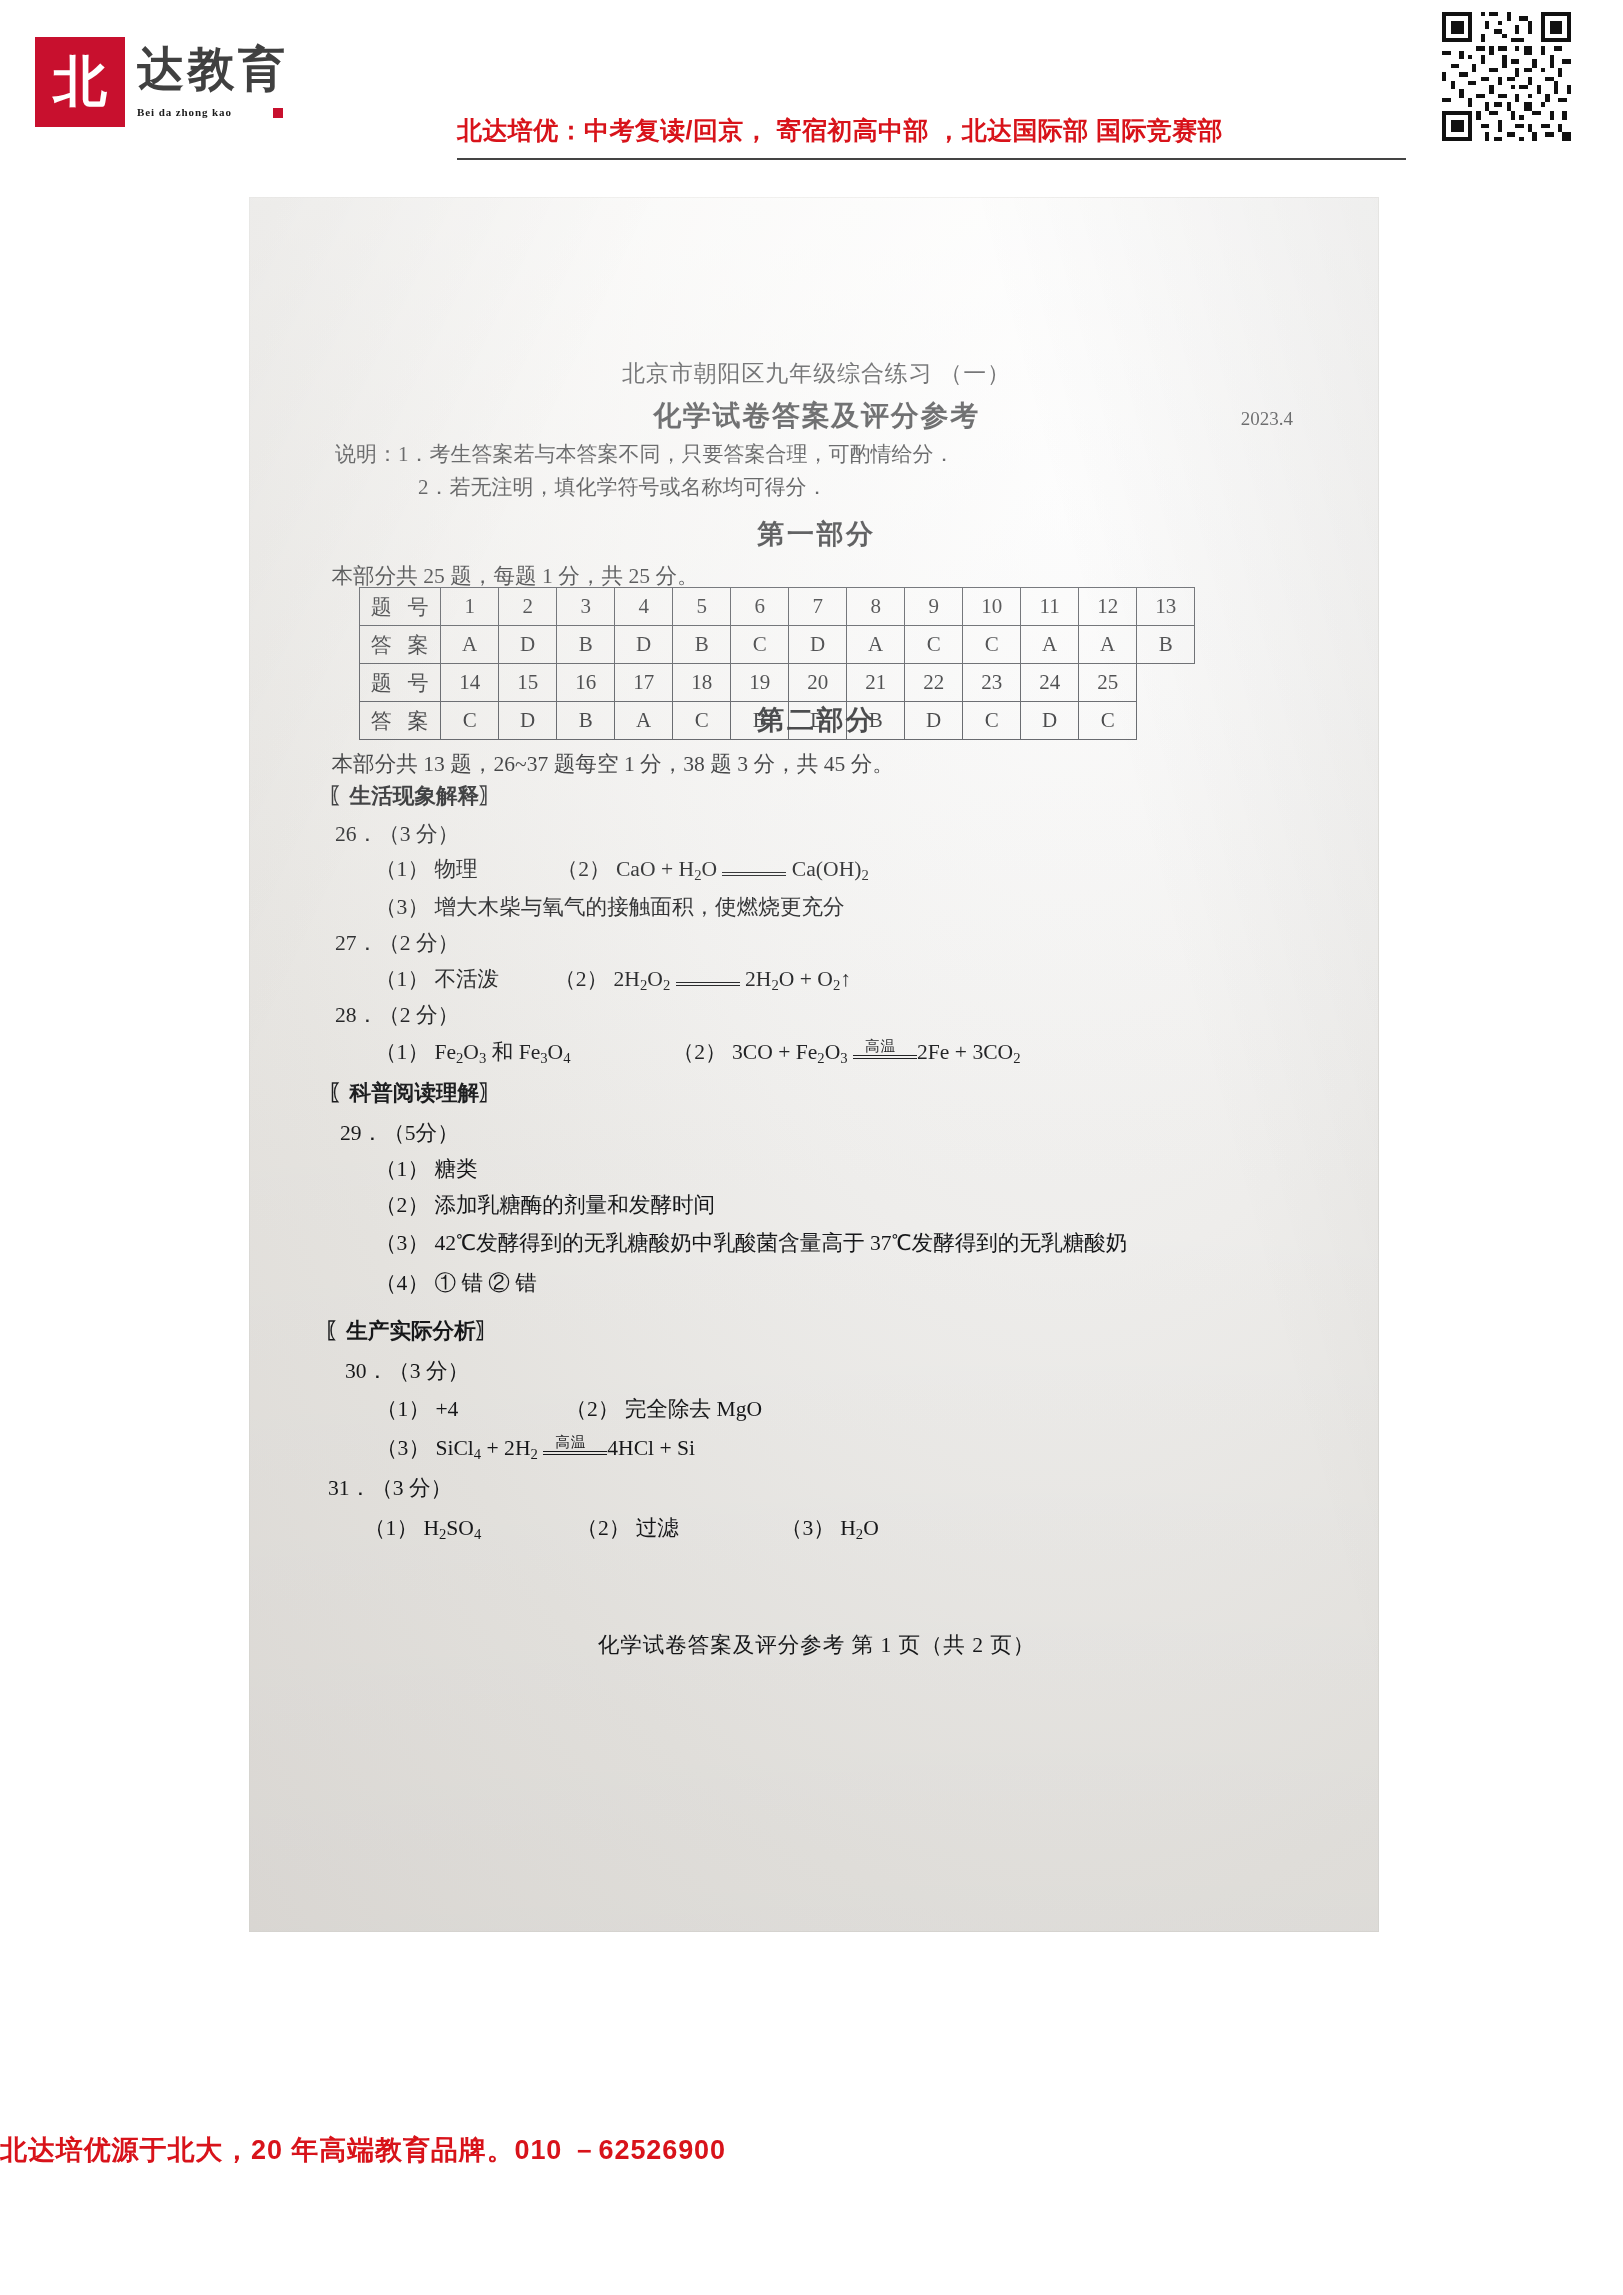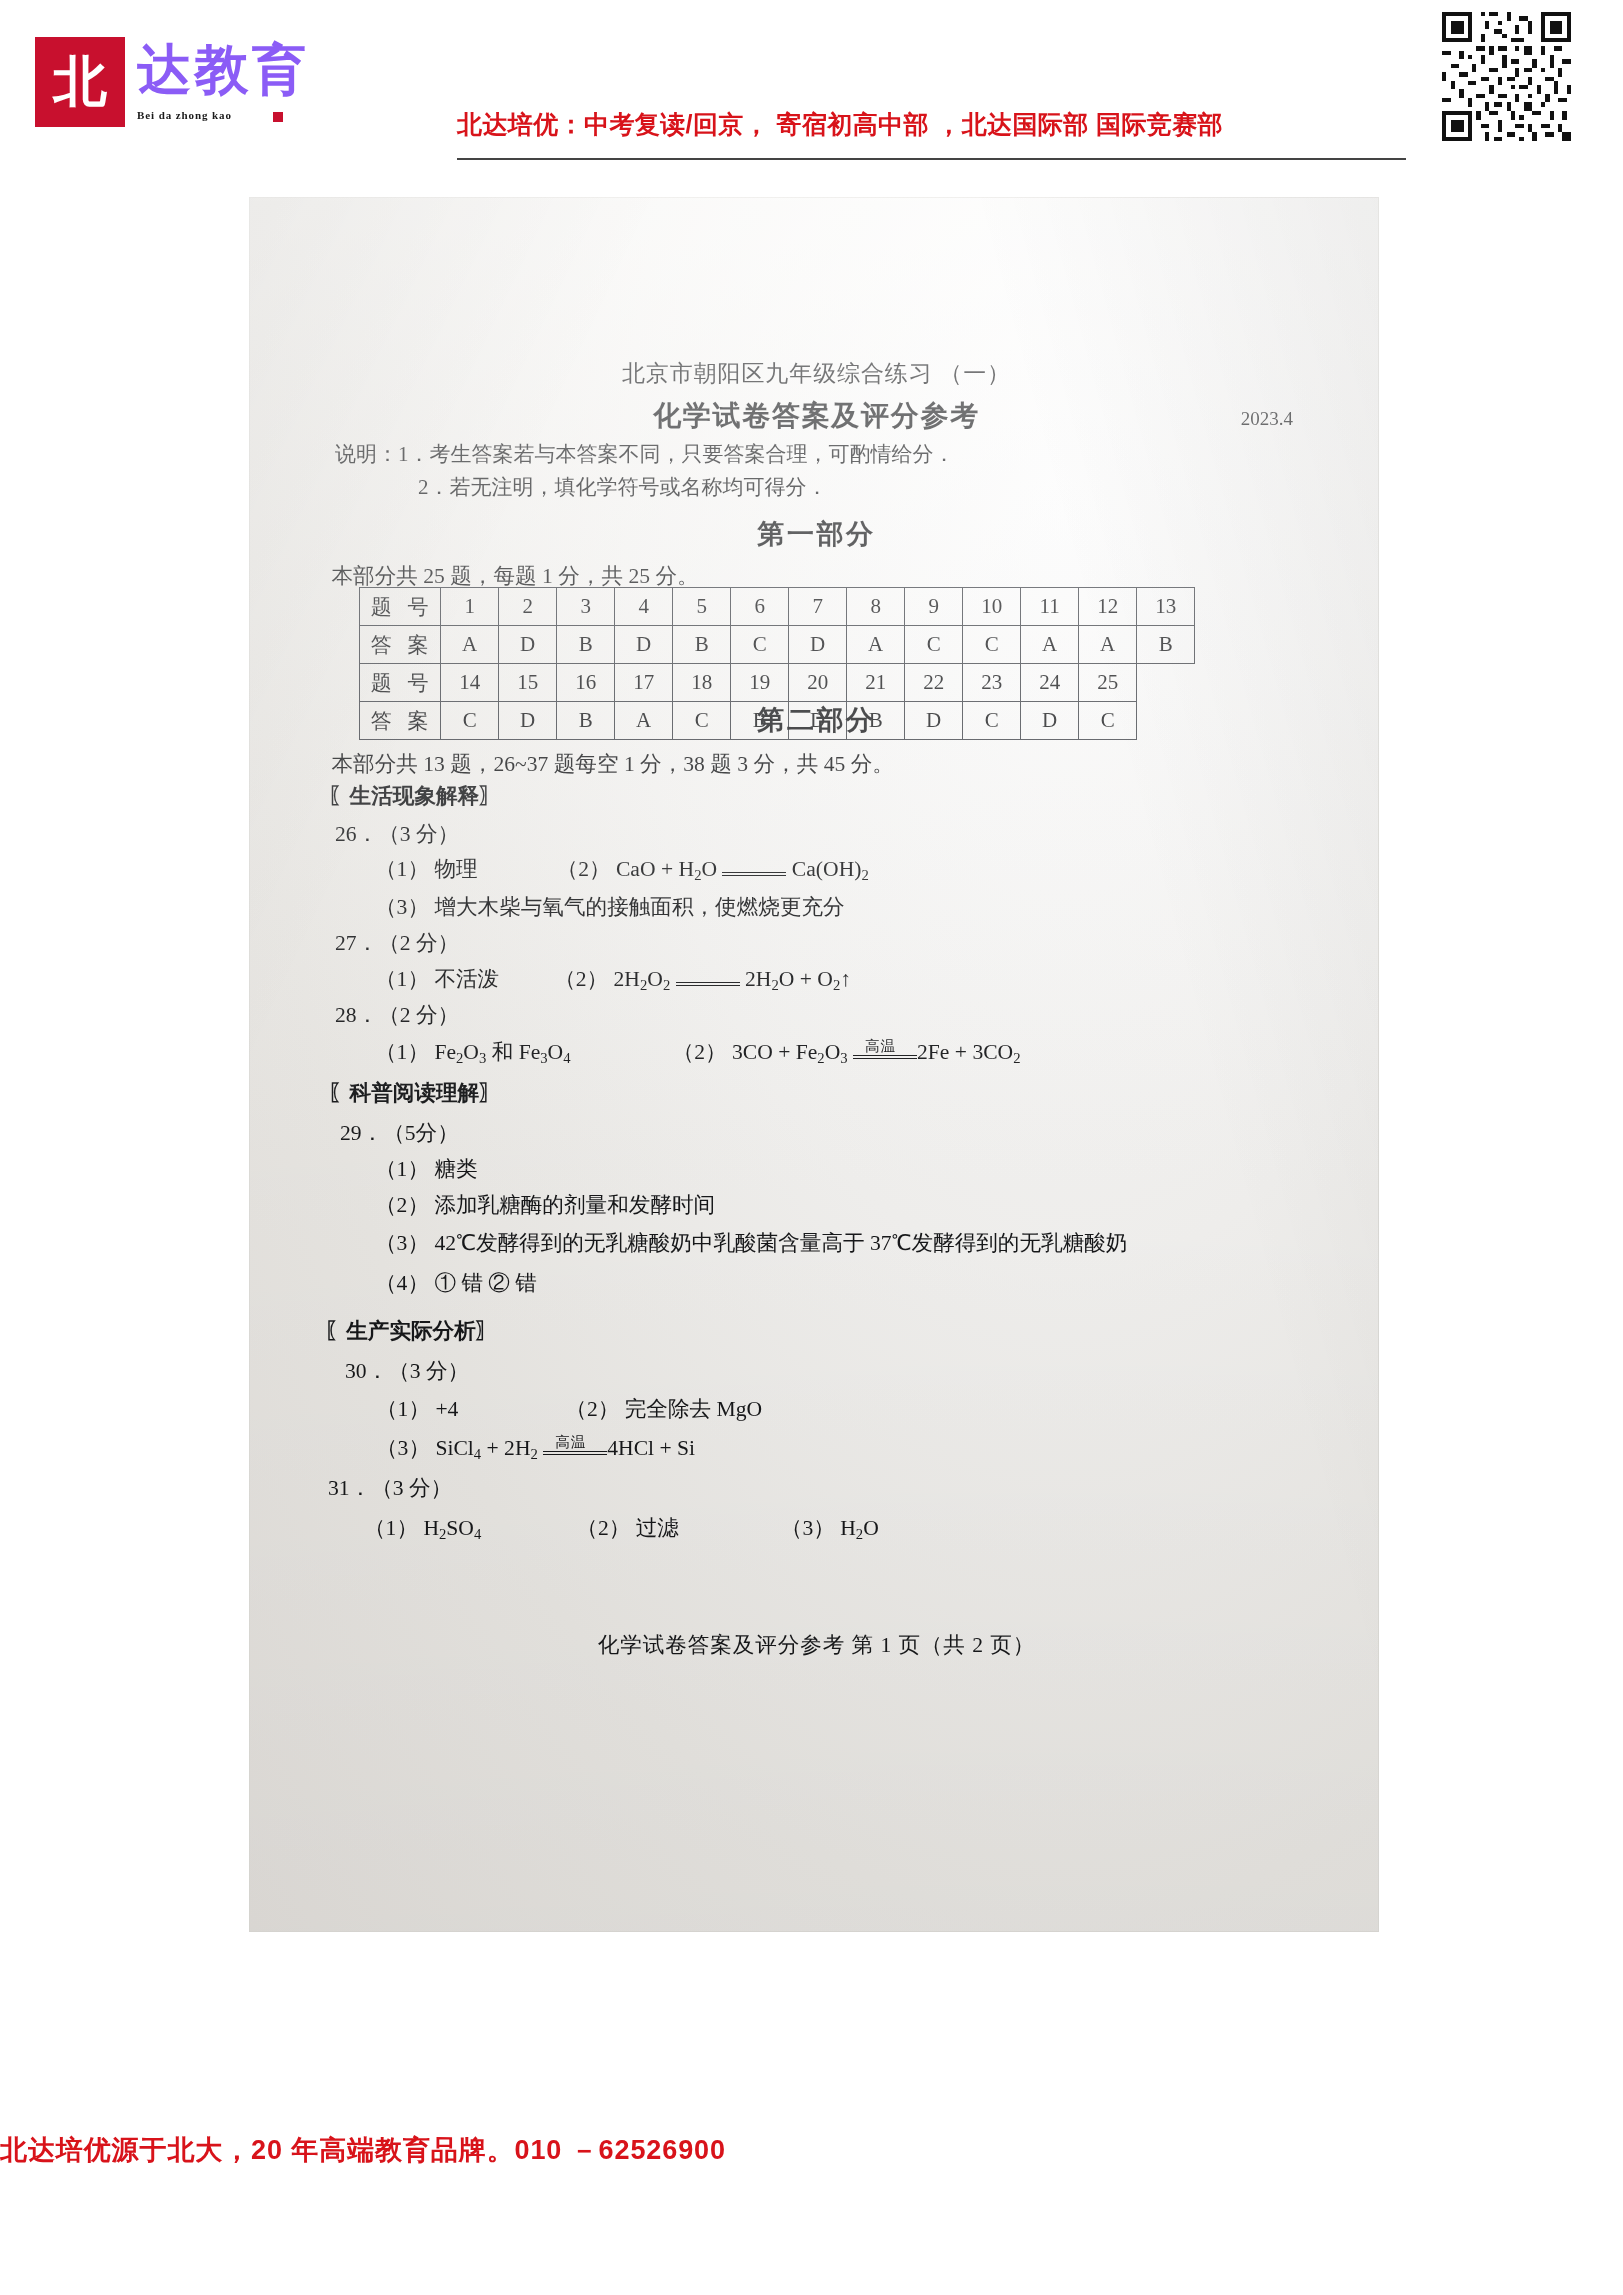--- a/index.html
+++ b/index.html
@@ -46,22 +46,22 @@
     justify-content: center;
     line-height: 1;
   }
   .logo-text-wrap {
     margin-left: 12px;
     display: flex;
     flex-direction: column;
     justify-content: center;
   }
   .logo-cn {
-    color: #8b5cf6;
-    font-size: 54px;
+    color: #404040;
+    font-size: 47px;
     font-weight: bold;
     letter-spacing: 3.5px;
     line-height: 1.05;
     font-family: "Liberation Serif", serif;
   }
   .logo-py {
     color: #1a1a1a;
     font-size: 11px;
     font-weight: bold;
     letter-spacing: 0.9px;
@@ -72,21 +72,21 @@
     display: inline-block;
     width: 10.4px;
     height: 10.4px;
     background: #c8102e;
     margin-left: 41px;
     vertical-align: middle;
   }
   .header-tagline {
     position: absolute;
     left: 457px;
-    top: 108px;
+    top: 114px;
     color: #d8131a;
     font-size: 25px;
     font-weight: bold;
     font-family: "Liberation Sans", sans-serif;
     letter-spacing: 0.4px;
     white-space: nowrap;
   }
   .header-rule {
     position: absolute;
     left: 457px;

